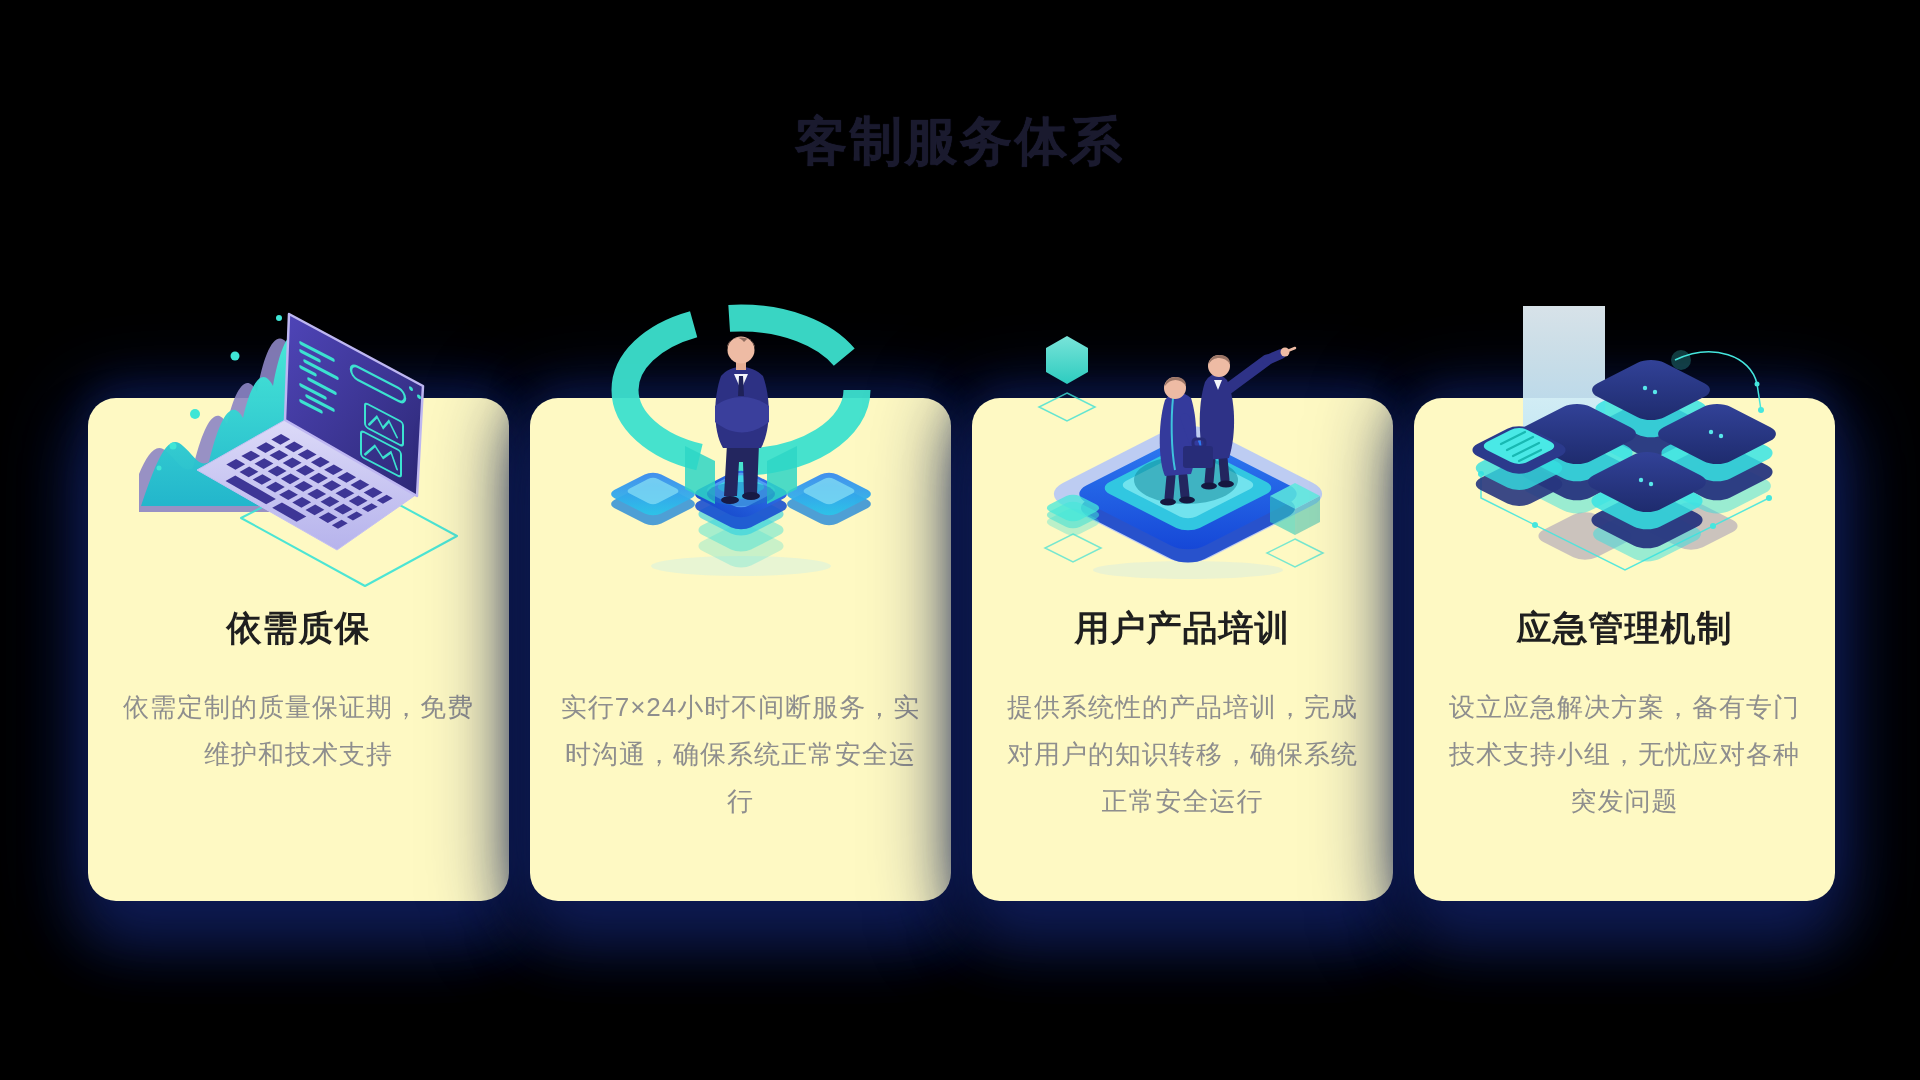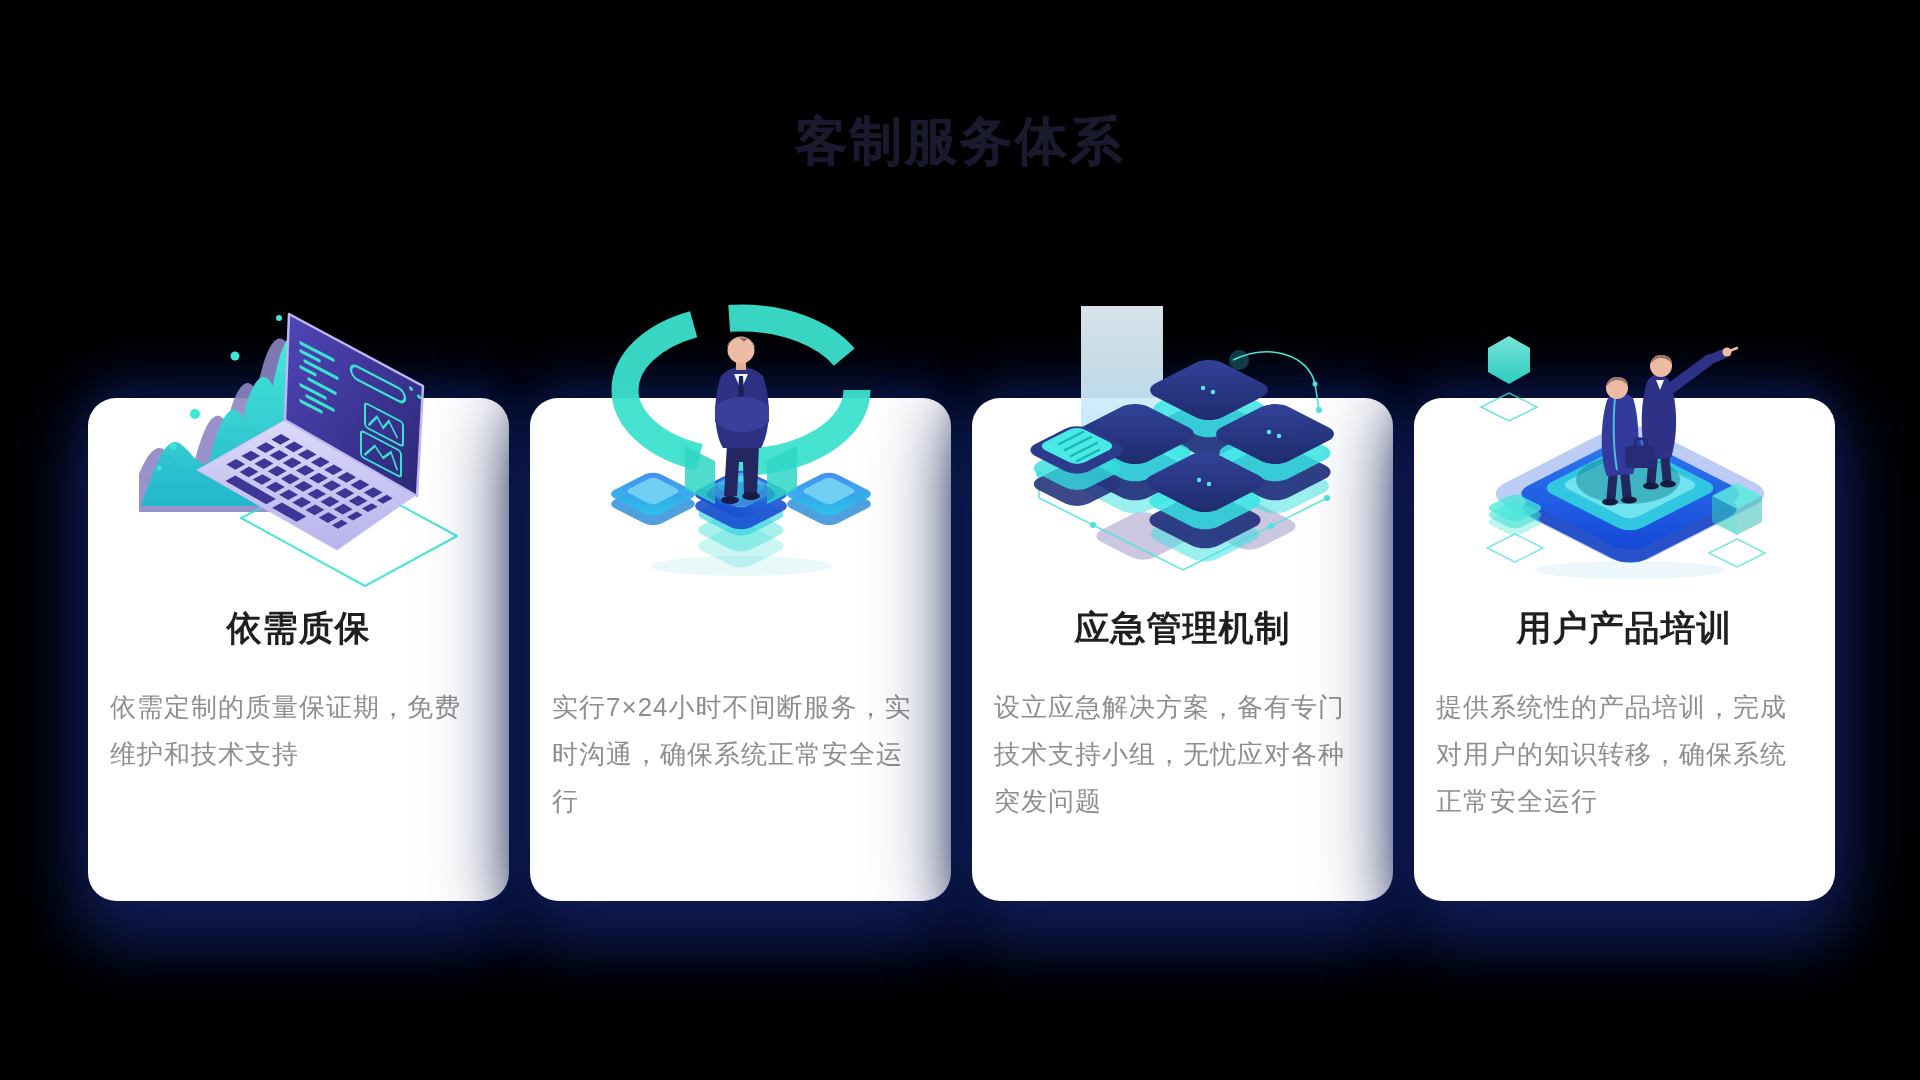--- a/index.html
+++ b/index.html
@@ -18,41 +18,41 @@
     letter-spacing: 3px; color: #1a1a2e;
     text-shadow: 0 0 1px #26264a;
   }
   .cards {
     position: absolute; left: 88px; top: 398px;
     display: flex; gap: 21px;
   }
   .card {
     position: relative;
     width: 421px; height: 503px;
-    background: #ffffff;
+    background: #fef9c3;
     border-radius: 28px;
     box-shadow:
       0 40px 60px 0 rgba(15,27,84,0.95),
       0 14px 80px 22px rgba(14,26,80,0.60),
       0 -16px 42px -4px rgba(14,26,80,0.80);
   }
   .illu {
     position: absolute; top: -100px; left: 50%;
     width: 320px; height: 290px; margin-left: -160px;
   }
   .illu svg { display: block; width: 320px; height: 290px; }
   .card-title {
     position: absolute; top: 208px; left: 0; right: 0;
     margin: 0; text-align: center;
     font-size: 35px; line-height: 44px; font-weight: 700;
     color: #1f1f1f; letter-spacing: 1px;
   }
   .card-desc {
     position: absolute; top: 286px; left: 22px; right: 22px;
-    margin: 0; 
+    margin: 0; text-align: center;
     font-size: 26px; line-height: 47px;
     color: #8e8e8e; letter-spacing: 1px;
   }
 </style>
 </head>
 <body>
 
 <div class="stage">
 
   <h1 class="page-title">客制服务体系</h1>
@@ -172,101 +172,20 @@
           <path d="M146,50 C146,36 174,36 174,50 C170,40 168,38 163,44 C156,36 150,40 146,50 Z" fill="#8f6c5e"></path>
         </svg>
       </div>
       <p class="card-desc">实行7×24小时不间断服务，实时沟通，确保系统正常安全运行</p>
     </article>
 
     <article class="card">
       <div class="illu">
         <svg viewBox="0 0 320 290">
           <defs>
-            <linearGradient id="g3t" x1="0" y1="0" x2="1" y2="1">
-              <stop offset="0" stop-color="#33439a"></stop>
-                <stop offset="1" stop-color="#1d2a6b"></stop>
-            </linearGradient>
-            <linearGradient id="g3p" x1="0" y1="0" x2="0" y2="1">
-              <stop offset="0" stop-color="#eaf6fd"></stop>
-                <stop offset="1" stop-color="#bfe6f7"></stop>
-            </linearGradient>
-          </defs>
-
-          <rect x="58" y="8" width="82" height="138" fill="url(#g3p)" opacity="0.92"></rect>
-
-          <rect x="-32" y="-32" width="64" height="64" rx="14" transform="translate(120,238) scale(1.18,0.6) rotate(45)" fill="#7f74b4" opacity="0.4"></rect>
-          <rect x="-32" y="-32" width="64" height="64" rx="14" transform="translate(226,228) scale(1.18,0.6) rotate(45)" fill="#7f74b4" opacity="0.4"></rect>
-
-          <polyline points="16,176 16,200 160,272 304,200" fill="none" stroke="#45e6de" stroke-width="1.5" opacity="0.9"></polyline>
-          <circle cx="16" cy="176" r="3" fill="#45e6de"></circle>
-            <circle cx="70" cy="227" r="3" fill="#45e6de"></circle>
-          <circle cx="248" cy="228" r="3" fill="#45e6de"></circle>
-            <circle cx="304" cy="200" r="3" fill="#45e6de"></circle>
-          <path d="M210,62 C248,44 286,58 292,86 L296,112" fill="none" stroke="#45e6de" stroke-width="1.5"></path>
-          <circle cx="216" cy="62" r="10" fill="#45e6de" opacity="0.25"></circle>
-          <circle cx="296" cy="112" r="3" fill="#45e6de"></circle>
-            <circle cx="292" cy="86" r="2.5" fill="#45e6de"></circle>
-
-          <g>
-            <rect x="-37" y="-37" width="74" height="74" rx="16" transform="translate(186,144) scale(1.18,0.6) rotate(45)" fill="#35dfe0" opacity="0.5"></rect>
-            <rect x="-38" y="-38" width="76" height="76" rx="16" transform="translate(186,130) scale(1.18,0.6) rotate(45)" fill="#27357e" opacity="0.95"></rect>
-            <rect x="-38" y="-38" width="76" height="76" rx="16" transform="translate(186,111) scale(1.18,0.6) rotate(45)" fill="#38e4e4" opacity="0.85"></rect>
-            <rect x="-40" y="-40" width="80" height="80" rx="16" transform="translate(186,92) scale(1.18,0.6) rotate(45)" fill="url(#g3t)"></rect>
-            <circle cx="180" cy="90" r="2.2" fill="#58e8ea"></circle>
-              <circle cx="190" cy="94" r="2.2" fill="#58e8ea"></circle>
-          </g>
-
-          <g>
-            <rect x="-37" y="-37" width="74" height="74" rx="16" transform="translate(252,188) scale(1.18,0.6) rotate(45)" fill="#35dfe0" opacity="0.5"></rect>
-            <rect x="-38" y="-38" width="76" height="76" rx="16" transform="translate(252,174) scale(1.18,0.6) rotate(45)" fill="#27357e" opacity="0.95"></rect>
-            <rect x="-38" y="-38" width="76" height="76" rx="16" transform="translate(252,155) scale(1.18,0.6) rotate(45)" fill="#38e4e4" opacity="0.85"></rect>
-            <rect x="-40" y="-40" width="80" height="80" rx="16" transform="translate(252,136) scale(1.18,0.6) rotate(45)" fill="url(#g3t)"></rect>
-            <circle cx="246" cy="134" r="2.2" fill="#58e8ea"></circle>
-              <circle cx="256" cy="138" r="2.2" fill="#58e8ea"></circle>
-          </g>
-
-          <g>
-            <rect x="-37" y="-37" width="74" height="74" rx="16" transform="translate(112,188) scale(1.18,0.6) rotate(45)" fill="#35dfe0" opacity="0.5"></rect>
-            <rect x="-38" y="-38" width="76" height="76" rx="16" transform="translate(112,174) scale(1.18,0.6) rotate(45)" fill="#27357e" opacity="0.95"></rect>
-            <rect x="-38" y="-38" width="76" height="76" rx="16" transform="translate(112,155) scale(1.18,0.6) rotate(45)" fill="#38e4e4" opacity="0.85"></rect>
-            <rect x="-40" y="-40" width="80" height="80" rx="16" transform="translate(112,136) scale(1.18,0.6) rotate(45)" fill="url(#g3t)"></rect>
-          </g>
-
-          <g>
-            <rect x="-30" y="-30" width="60" height="60" rx="14" transform="translate(54,186) scale(1.18,0.6) rotate(45)" fill="#27357e" opacity="0.9"></rect>
-            <rect x="-30" y="-30" width="60" height="60" rx="14" transform="translate(54,170) scale(1.18,0.6) rotate(45)" fill="#35dfe0" opacity="0.8"></rect>
-            <rect x="-32" y="-32" width="64" height="64" rx="14" transform="translate(54,152) scale(1.18,0.6) rotate(45)" fill="#2b3a8c"></rect>
-            <rect x="-24" y="-24" width="48" height="48" rx="10" transform="translate(54,148) scale(1.18,0.6) rotate(45)" fill="#49e9e6"></rect>
-            <g stroke="#18b8b2" stroke-width="2.2" stroke-linecap="round">
-              <line x1="36" y1="146" x2="60" y2="134"></line>
-              <line x1="42" y1="152" x2="68" y2="139"></line>
-              <line x1="48" y1="158" x2="74" y2="145"></line>
-              <line x1="54" y1="163" x2="76" y2="152"></line>
-            </g>
-          </g>
-
-          <g>
-            <rect x="-37" y="-37" width="74" height="74" rx="16" transform="translate(182,236) scale(1.18,0.6) rotate(45)" fill="#35dfe0" opacity="0.5"></rect>
-            <rect x="-38" y="-38" width="76" height="76" rx="16" transform="translate(182,222) scale(1.18,0.6) rotate(45)" fill="#27357e" opacity="0.95"></rect>
-            <rect x="-38" y="-38" width="76" height="76" rx="16" transform="translate(182,203) scale(1.18,0.6) rotate(45)" fill="#38e4e4" opacity="0.85"></rect>
-            <rect x="-40" y="-40" width="80" height="80" rx="16" transform="translate(182,184) scale(1.18,0.6) rotate(45)" fill="url(#g3t)"></rect>
-            <circle cx="176" cy="182" r="2.2" fill="#58e8ea"></circle>
-              <circle cx="186" cy="186" r="2.2" fill="#58e8ea"></circle>
-          </g>
-        </svg>
-      </div>
-      <h2 class="card-title">应急管理机制</h2>
-      <p class="card-desc">设立应急解决方案，备有专门技术支持小组，无忧应对各种突发问题</p>
-    </article>
-
-    <article class="card">
-      <div class="illu">
-        <svg viewBox="0 0 320 290">
-          <defs>
             <linearGradient id="g4b" x1="0" y1="0" x2="1" y2="1">
               <stop offset="0" stop-color="#2f7df2"></stop>
                 <stop offset="1" stop-color="#1545d6"></stop>
             </linearGradient>
             <linearGradient id="g4t" x1="0" y1="0" x2="0" y2="1">
               <stop offset="0" stop-color="#7ff0e4"></stop>
                 <stop offset="1" stop-color="#2fd6c8"></stop>
             </linearGradient>
           </defs>
 
@@ -319,14 +238,95 @@
             <rect x="160" y="148" width="30" height="22" rx="3" fill="#272c78"></rect>
             <circle cx="152" cy="90" r="11" fill="#eebba4"></circle>
             <path d="M142,88 C142,76 164,76 163,88 C158,80 147,80 142,88 Z" fill="#9b7566"></path>
           </g>
         </svg>
       </div>
       <h2 class="card-title">用户产品培训</h2>
       <p class="card-desc">提供系统性的产品培训，完成对用户的知识转移，确保系统正常安全运行</p>
     </article>
 
+    <article class="card">
+      <div class="illu">
+        <svg viewBox="0 0 320 290">
+          <defs>
+            <linearGradient id="g3t" x1="0" y1="0" x2="1" y2="1">
+              <stop offset="0" stop-color="#33439a"></stop>
+                <stop offset="1" stop-color="#1d2a6b"></stop>
+            </linearGradient>
+            <linearGradient id="g3p" x1="0" y1="0" x2="0" y2="1">
+              <stop offset="0" stop-color="#eaf6fd"></stop>
+                <stop offset="1" stop-color="#bfe6f7"></stop>
+            </linearGradient>
+          </defs>
+
+          <rect x="58" y="8" width="82" height="138" fill="url(#g3p)" opacity="0.92"></rect>
+
+          <rect x="-32" y="-32" width="64" height="64" rx="14" transform="translate(120,238) scale(1.18,0.6) rotate(45)" fill="#7f74b4" opacity="0.4"></rect>
+          <rect x="-32" y="-32" width="64" height="64" rx="14" transform="translate(226,228) scale(1.18,0.6) rotate(45)" fill="#7f74b4" opacity="0.4"></rect>
+
+          <polyline points="16,176 16,200 160,272 304,200" fill="none" stroke="#45e6de" stroke-width="1.5" opacity="0.9"></polyline>
+          <circle cx="16" cy="176" r="3" fill="#45e6de"></circle>
+            <circle cx="70" cy="227" r="3" fill="#45e6de"></circle>
+          <circle cx="248" cy="228" r="3" fill="#45e6de"></circle>
+            <circle cx="304" cy="200" r="3" fill="#45e6de"></circle>
+          <path d="M210,62 C248,44 286,58 292,86 L296,112" fill="none" stroke="#45e6de" stroke-width="1.5"></path>
+          <circle cx="216" cy="62" r="10" fill="#45e6de" opacity="0.25"></circle>
+          <circle cx="296" cy="112" r="3" fill="#45e6de"></circle>
+            <circle cx="292" cy="86" r="2.5" fill="#45e6de"></circle>
+
+          <g>
+            <rect x="-37" y="-37" width="74" height="74" rx="16" transform="translate(186,144) scale(1.18,0.6) rotate(45)" fill="#35dfe0" opacity="0.5"></rect>
+            <rect x="-38" y="-38" width="76" height="76" rx="16" transform="translate(186,130) scale(1.18,0.6) rotate(45)" fill="#27357e" opacity="0.95"></rect>
+            <rect x="-38" y="-38" width="76" height="76" rx="16" transform="translate(186,111) scale(1.18,0.6) rotate(45)" fill="#38e4e4" opacity="0.85"></rect>
+            <rect x="-40" y="-40" width="80" height="80" rx="16" transform="translate(186,92) scale(1.18,0.6) rotate(45)" fill="url(#g3t)"></rect>
+            <circle cx="180" cy="90" r="2.2" fill="#58e8ea"></circle>
+              <circle cx="190" cy="94" r="2.2" fill="#58e8ea"></circle>
+          </g>
+
+          <g>
+            <rect x="-37" y="-37" width="74" height="74" rx="16" transform="translate(252,188) scale(1.18,0.6) rotate(45)" fill="#35dfe0" opacity="0.5"></rect>
+            <rect x="-38" y="-38" width="76" height="76" rx="16" transform="translate(252,174) scale(1.18,0.6) rotate(45)" fill="#27357e" opacity="0.95"></rect>
+            <rect x="-38" y="-38" width="76" height="76" rx="16" transform="translate(252,155) scale(1.18,0.6) rotate(45)" fill="#38e4e4" opacity="0.85"></rect>
+            <rect x="-40" y="-40" width="80" height="80" rx="16" transform="translate(252,136) scale(1.18,0.6) rotate(45)" fill="url(#g3t)"></rect>
+            <circle cx="246" cy="134" r="2.2" fill="#58e8ea"></circle>
+              <circle cx="256" cy="138" r="2.2" fill="#58e8ea"></circle>
+          </g>
+
+          <g>
+            <rect x="-37" y="-37" width="74" height="74" rx="16" transform="translate(112,188) scale(1.18,0.6) rotate(45)" fill="#35dfe0" opacity="0.5"></rect>
+            <rect x="-38" y="-38" width="76" height="76" rx="16" transform="translate(112,174) scale(1.18,0.6) rotate(45)" fill="#27357e" opacity="0.95"></rect>
+            <rect x="-38" y="-38" width="76" height="76" rx="16" transform="translate(112,155) scale(1.18,0.6) rotate(45)" fill="#38e4e4" opacity="0.85"></rect>
+            <rect x="-40" y="-40" width="80" height="80" rx="16" transform="translate(112,136) scale(1.18,0.6) rotate(45)" fill="url(#g3t)"></rect>
+          </g>
+
+          <g>
+            <rect x="-30" y="-30" width="60" height="60" rx="14" transform="translate(54,186) scale(1.18,0.6) rotate(45)" fill="#27357e" opacity="0.9"></rect>
+            <rect x="-30" y="-30" width="60" height="60" rx="14" transform="translate(54,170) scale(1.18,0.6) rotate(45)" fill="#35dfe0" opacity="0.8"></rect>
+            <rect x="-32" y="-32" width="64" height="64" rx="14" transform="translate(54,152) scale(1.18,0.6) rotate(45)" fill="#2b3a8c"></rect>
+            <rect x="-24" y="-24" width="48" height="48" rx="10" transform="translate(54,148) scale(1.18,0.6) rotate(45)" fill="#49e9e6"></rect>
+            <g stroke="#18b8b2" stroke-width="2.2" stroke-linecap="round">
+              <line x1="36" y1="146" x2="60" y2="134"></line>
+              <line x1="42" y1="152" x2="68" y2="139"></line>
+              <line x1="48" y1="158" x2="74" y2="145"></line>
+              <line x1="54" y1="163" x2="76" y2="152"></line>
+            </g>
+          </g>
+
+          <g>
+            <rect x="-37" y="-37" width="74" height="74" rx="16" transform="translate(182,236) scale(1.18,0.6) rotate(45)" fill="#35dfe0" opacity="0.5"></rect>
+            <rect x="-38" y="-38" width="76" height="76" rx="16" transform="translate(182,222) scale(1.18,0.6) rotate(45)" fill="#27357e" opacity="0.95"></rect>
+            <rect x="-38" y="-38" width="76" height="76" rx="16" transform="translate(182,203) scale(1.18,0.6) rotate(45)" fill="#38e4e4" opacity="0.85"></rect>
+            <rect x="-40" y="-40" width="80" height="80" rx="16" transform="translate(182,184) scale(1.18,0.6) rotate(45)" fill="url(#g3t)"></rect>
+            <circle cx="176" cy="182" r="2.2" fill="#58e8ea"></circle>
+              <circle cx="186" cy="186" r="2.2" fill="#58e8ea"></circle>
+          </g>
+        </svg>
+      </div>
+      <h2 class="card-title">应急管理机制</h2>
+      <p class="card-desc">设立应急解决方案，备有专门技术支持小组，无忧应对各种突发问题</p>
+    </article>
+
   </div>
 </div>
 
 </body></html>

